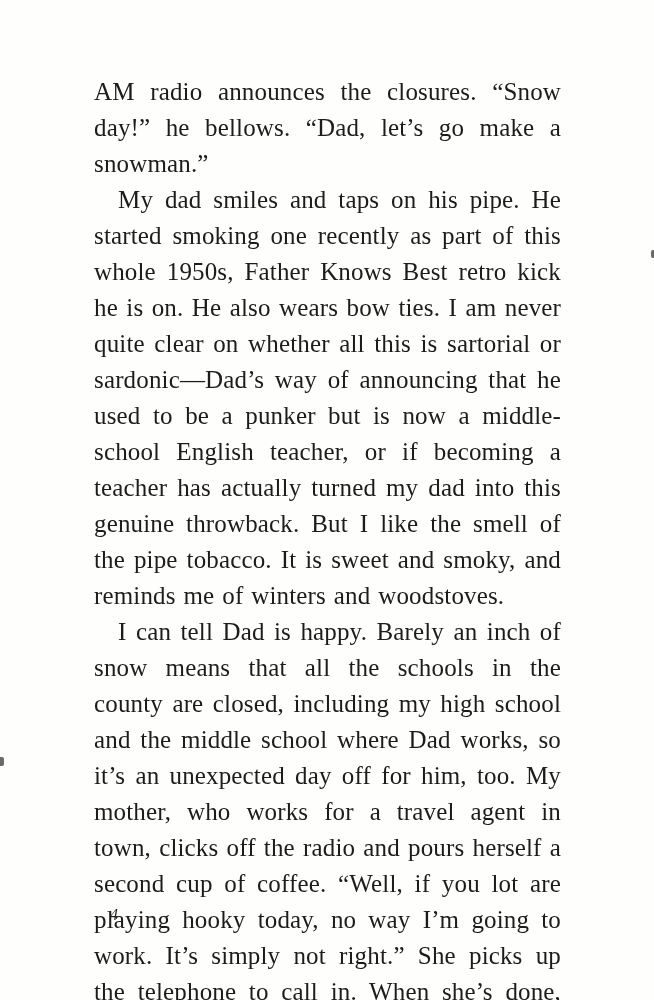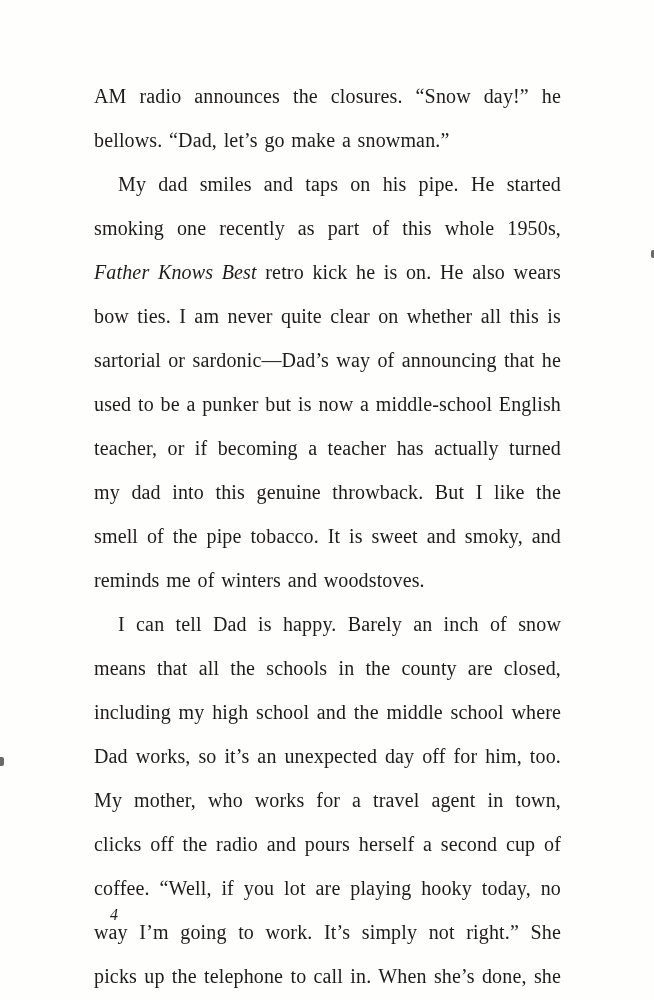--- a/index.html
+++ b/index.html
@@ -16,29 +16,29 @@
     color: #1d1c1a;
     overflow: hidden;
   }
   .text-block {
     position: absolute;
     left: 94px;
     top: 74px;
     width: 467px;
   }
   .para {
-    font-size: 20px;
-    line-height: 44px;
+    font-size: 25px;
+    line-height: 36px;
     text-align: justify;
     text-indent: 24px;
     letter-spacing: 0.15px;
     word-spacing: 1.5px;
   }
   .para.no-indent { text-indent: 0; }
-  .italic { font-style: italic; }
+  .italic { }
   .page-number {
     position: absolute;
     left: 110px;
     top: 906px;
     font-size: 16px;
     font-style: italic;
     color: #222120;
   }
   .artifact {
     position: absolute;

